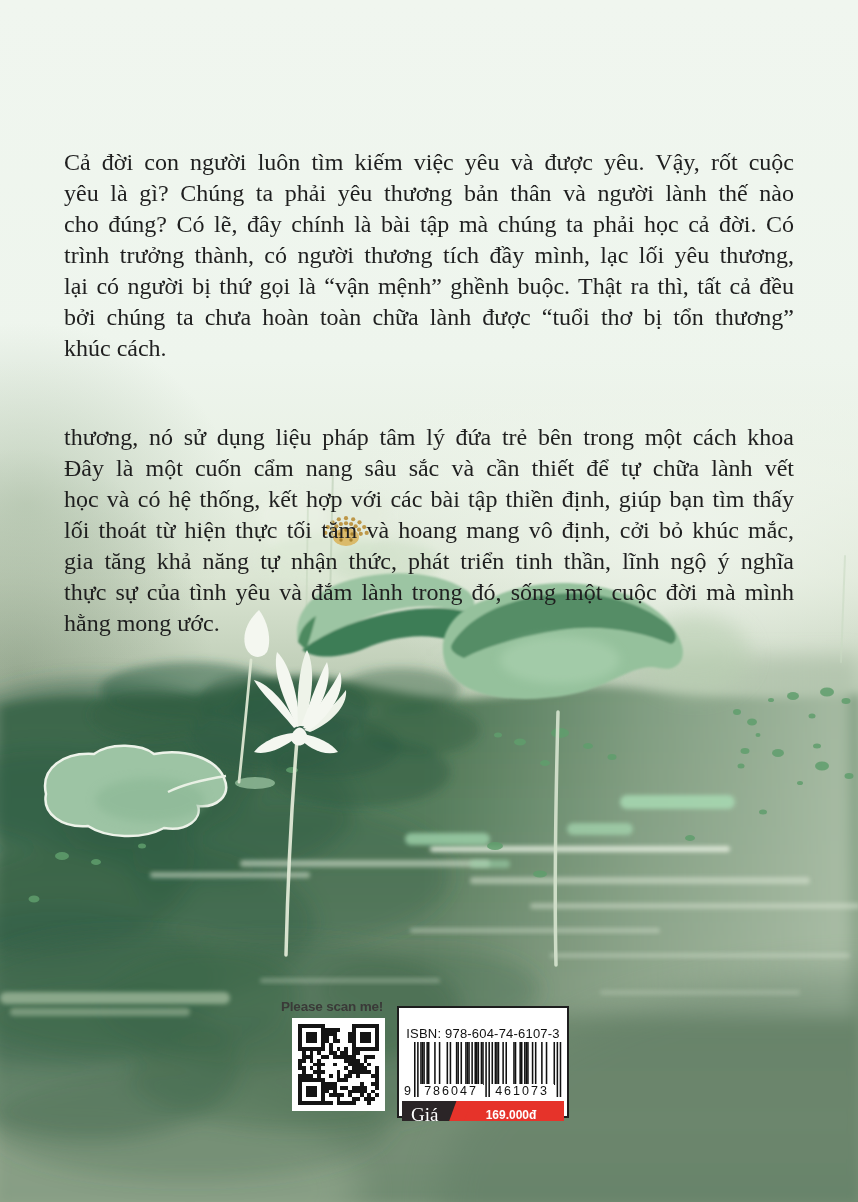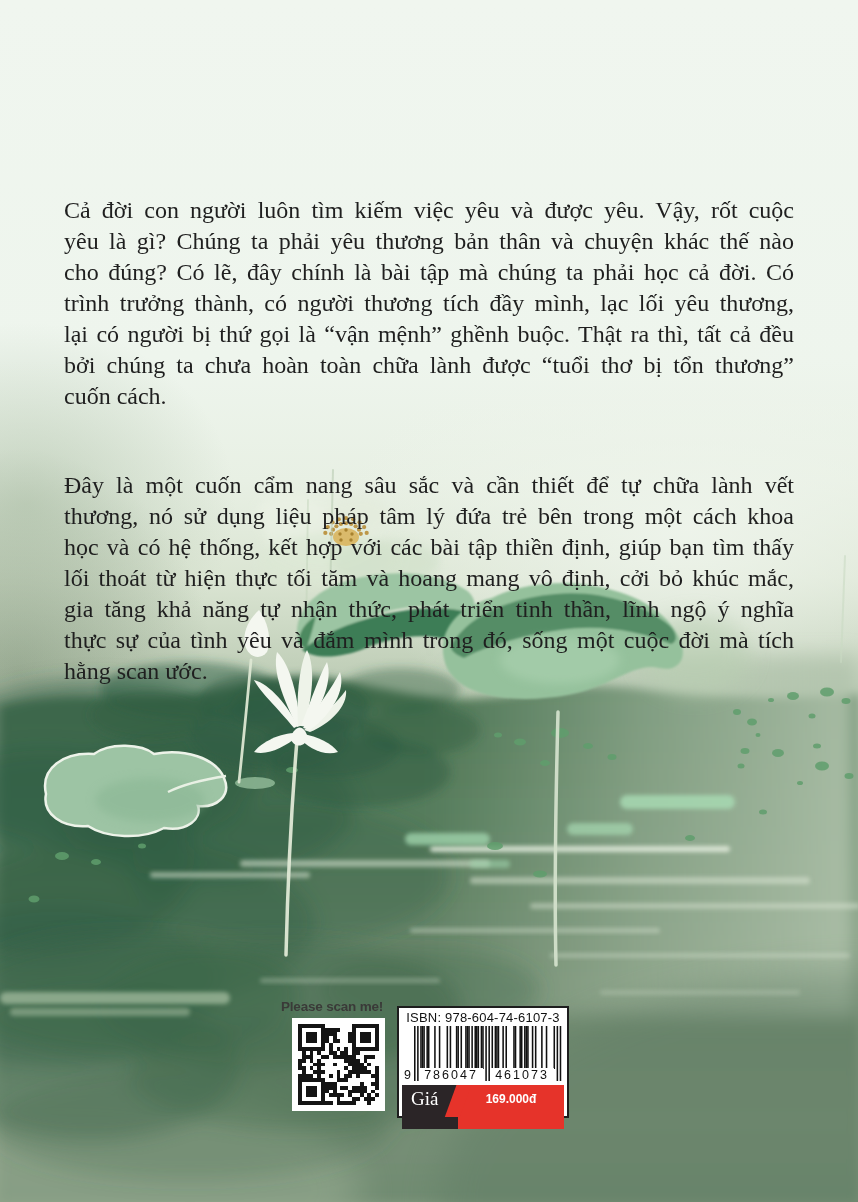--- a/index.html
+++ b/index.html
@@ -4,39 +4,39 @@
 <style>
   html,body{margin:0;padding:0;background:#555;}
   .cover{position:relative;width:858px;height:1202px;overflow:hidden;
     font-family:"Liberation Serif",serif;
     background:
       radial-gradient(500px 300px at 80% 44%, rgba(238,244,235,.95), rgba(238,244,235,0) 70%),
       radial-gradient(300px 260px at 3% 42%, rgba(164,184,158,.55), rgba(164,184,158,0) 70%),
       radial-gradient(280px 320px at 2% 56%, rgba(118,138,113,.55), rgba(118,138,113,0) 70%),
       linear-gradient(180deg,#f0f6ef 0%,#eef5ed 30%,#e8f0e4 40%,#dbe5d3 48%,#c3d1bb 55%,#abbea6 62%,#99ae95 68%,#8da489 76%,#84997f 100%);}
   .art{position:absolute;left:0;top:0;}
-  .para{position:absolute;left:64px;width:730px;color:#1f1f1f;font-size:24px;margin-top:48px;}
+  .para{position:absolute;left:64px;width:730px;color:#1f1f1f;font-size:24px;}
   .para1{top:147px;}
   .para2{top:422px;}
   .jline{height:31px;line-height:31px;text-align:justify;text-align-last:justify;overflow:visible;}
   .jline.last{text-align-last:left;}
   .scan-wrap{position:absolute;left:281px;top:999px;width:115px;text-align:left;}
   .scan-label{font-family:"Liberation Sans",sans-serif;font-weight:bold;font-size:13.5px;
     letter-spacing:-.2px;color:#3a3a38;}
   .qr-box{width:93px;height:93px;background:#fff;margin:4px auto 0;box-sizing:border-box;padding:6px;}
   .isbn-box{position:absolute;left:397px;top:1006px;width:172px;height:112px;background:#fff;
     border:2px solid #1d1d1d;box-sizing:border-box;font-family:"Liberation Sans",sans-serif;}
-  .isbn-label{font-size:13px;text-align:center;margin-top:2px;color:#111;letter-spacing:.2px;}
+  .isbn-label{font-size:13px;text-align:center;margin-top:18px;color:#111;letter-spacing:.2px;}
   .bars{position:relative;width:162px;height:57px;margin:1px auto 0;}
   .ean-digit{position:absolute;top:42px;height:15px;font-size:12.5px;letter-spacing:2px;
     color:#111;text-align:center;background:#fff;line-height:15px;}
   .d-first{left:0;width:11px;letter-spacing:0;background:transparent;}
   .d-left{left:17px;width:64px;}
   .d-right{left:88px;width:64px;}
-  .price-row{position:relative;height:44px;margin:2px 3px 0 3px;display:flex;overflow:hidden;}
+  .price-row{position:relative;height:20px;margin:2px 3px 0 3px;display:flex;overflow:hidden;}
   .price-dark{width:56px;background:#2b2527;color:#fff;font-family:"Liberation Serif",serif;
     font-size:19px;line-height:27px;padding-left:9px;box-sizing:border-box;}
   .price-red{flex:1;background:#e6332a;color:#fff;font-family:"Liberation Sans",sans-serif;
     font-weight:bold;font-size:12px;line-height:28px;text-align:center;}
   .price-wedge{position:absolute;left:49px;top:-2px;width:15px;height:34px;background:#e6332a;
     transform:skewX(-20deg);}
 </style>
 </head>
 <body>
 
@@ -231,35 +231,35 @@
 
     <g>
       <path d="M46,794 C40,768 64,752 94,754 C110,742 142,744 154,754 C184,748 216,758 224,778 C232,796 216,808 198,806 C202,818 188,832 164,828 C142,840 106,838 88,826 C62,828 42,814 46,794 Z" fill="#9dc4a4" stroke="#edf3e9" stroke-width="2.5"></path>
       <ellipse cx="150" cy="800" rx="55" ry="22" fill="#86b491" opacity=".5" filter="url(#b5)"></ellipse>
       <path d="M226,776 C200,780 180,786 168,792" stroke="#e8f0e4" stroke-width="2.5" fill="none"></path>
     </g>
   </svg>
 
   <div class="para para1">
     <div class="jline">Cả đời con người luôn tìm kiếm việc yêu và được yêu. Vậy, rốt cuộc</div>
-    <div class="jline">yêu là gì? Chúng ta phải yêu thương bản thân và chuyện khác thế nào</div>
+    <div class="jline">yêu là gì? Chúng ta phải yêu thương bản thân và người lành thế nào</div>
     <div class="jline">cho đúng? Có lẽ, đây chính là bài tập mà chúng ta phải học cả đời. Có</div>
     <div class="jline">trình trưởng thành, có người thương tích đầy mình, lạc lối yêu thương,</div>
     <div class="jline">lại có người bị thứ gọi là “vận mệnh” ghềnh buộc. Thật ra thì, tất cả đều</div>
     <div class="jline">bởi chúng ta chưa hoàn toàn chữa lành được “tuổi thơ bị tổn thương”</div>
-    <div class="jline last">cuốn cách.</div>
+    <div class="jline last">khúc cách.</div>
   </div>
   <div class="para para2">
+    <div class="jline">thương, nó sử dụng liệu pháp tâm lý đứa trẻ bên trong một cách khoa</div>
     <div class="jline">Đây là một cuốn cẩm nang sâu sắc và cần thiết để tự chữa lành vết</div>
-    <div class="jline">thương, nó sử dụng liệu pháp tâm lý đứa trẻ bên trong một cách khoa</div>
     <div class="jline">học và có hệ thống, kết hợp với các bài tập thiền định, giúp bạn tìm thấy</div>
     <div class="jline">lối thoát từ hiện thực tối tăm và hoang mang vô định, cởi bỏ khúc mắc,</div>
     <div class="jline">gia tăng khả năng tự nhận thức, phát triển tinh thần, lĩnh ngộ ý nghĩa</div>
-    <div class="jline">thực sự của tình yêu và đắm mình trong đó, sống một cuộc đời mà tích</div>
-    <div class="jline last">hằng scan ước.</div>
+    <div class="jline">thực sự của tình yêu và đắm lành trong đó, sống một cuộc đời mà mình</div>
+    <div class="jline last">hằng mong ước.</div>
   </div>
 
   <div class="scan-wrap">
     <div class="scan-label">Please scan me!</div>
     <div class="qr-box">
       <svg id="qr" width="81" height="81" viewBox="0 0 21 21" shape-rendering="crispEdges">
           <rect x="0" y="0" width="1" height="1" fill="#141414"></rect>
           <rect x="1" y="0" width="1" height="1" fill="#141414"></rect>
           <rect x="2" y="0" width="1" height="1" fill="#141414"></rect>
           <rect x="3" y="0" width="1" height="1" fill="#141414"></rect>

